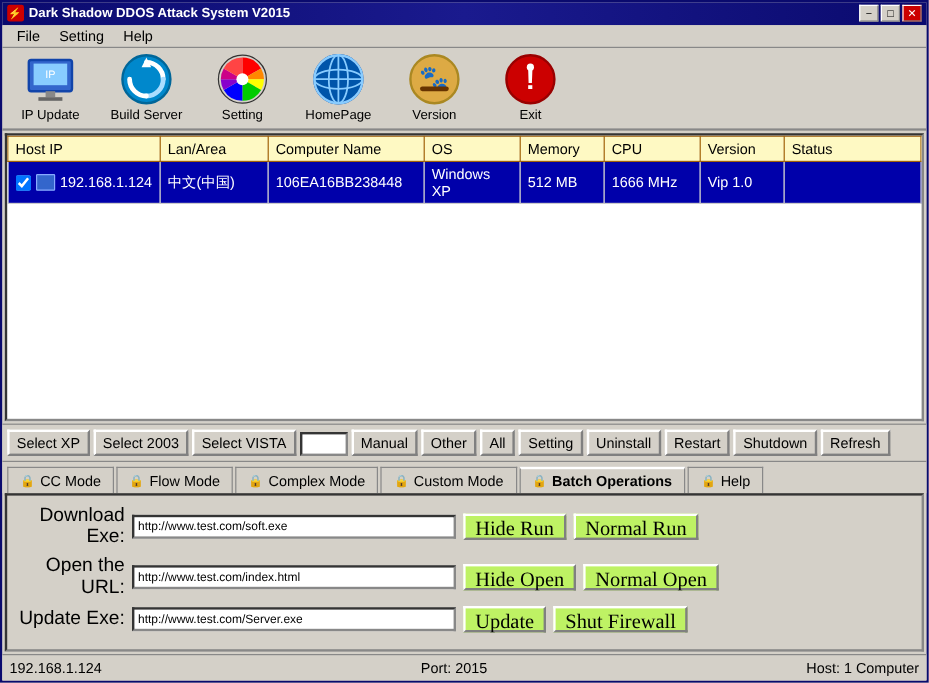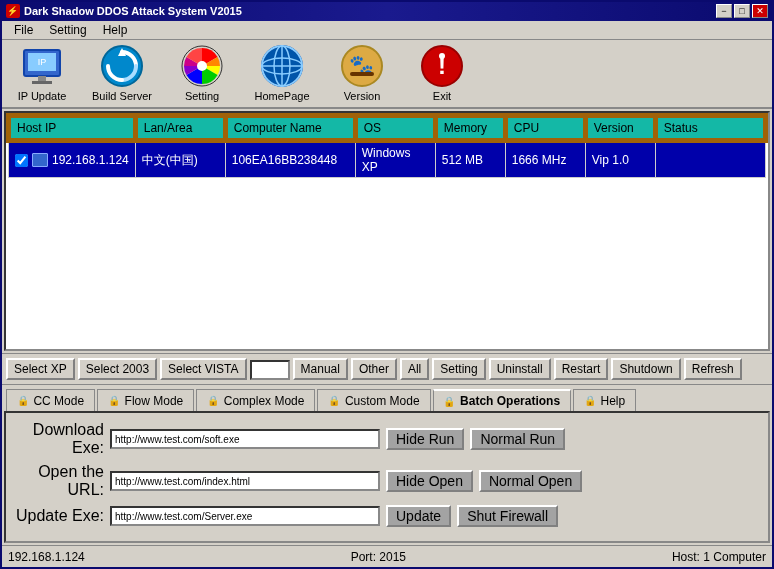--- a/index.html
+++ b/index.html
@@ -101,22 +101,22 @@
       justify-content: flex-start;
       border-radius: 50%;
     }
 
     
     .data-table {
       width: 100%;
       border-collapse: collapse;
     }
     .data-table th {
-      background: #14b8a6;
-      border: 5px solid #a16207;
+      background: #fef9c3;
+      border: 1px solid #a16207;
       padding: 3px 6px;
       text-align: left;
       font-weight: normal;
       font-size: 12px;
     }
     .data-table td {
       border: 1px solid #ccc;
       padding: 3px 6px;
       font-size: 12px;
     }
@@ -218,28 +218,29 @@
       width: 270px;
       height: 20px;
       border: 2px inset #888;
       font-size: 10px;
       padding: 0 3px;
       background: white;
     }
     .form-btn {
       height: 22px;
       padding: 1px 8px;
-      background: #a3a3a3;
+      background: #bef264;
       border: 2px solid;
       border-top-color: #ffffff;
       border-left-color: #ffffff;
       border-right-color: #808080;
       border-bottom-color: #808080;
       cursor: pointer;
-      font-size: 14px;
+      font-size: 17px;
+      font-family: Liberation Serif, serif;
     }
 
     
     .status-bar {
       height: 22px;
       background: #d4d0c8;
       border-top: 1px solid #888;
       display: flex;
       align-items: center;
       padding: 0 6px;

